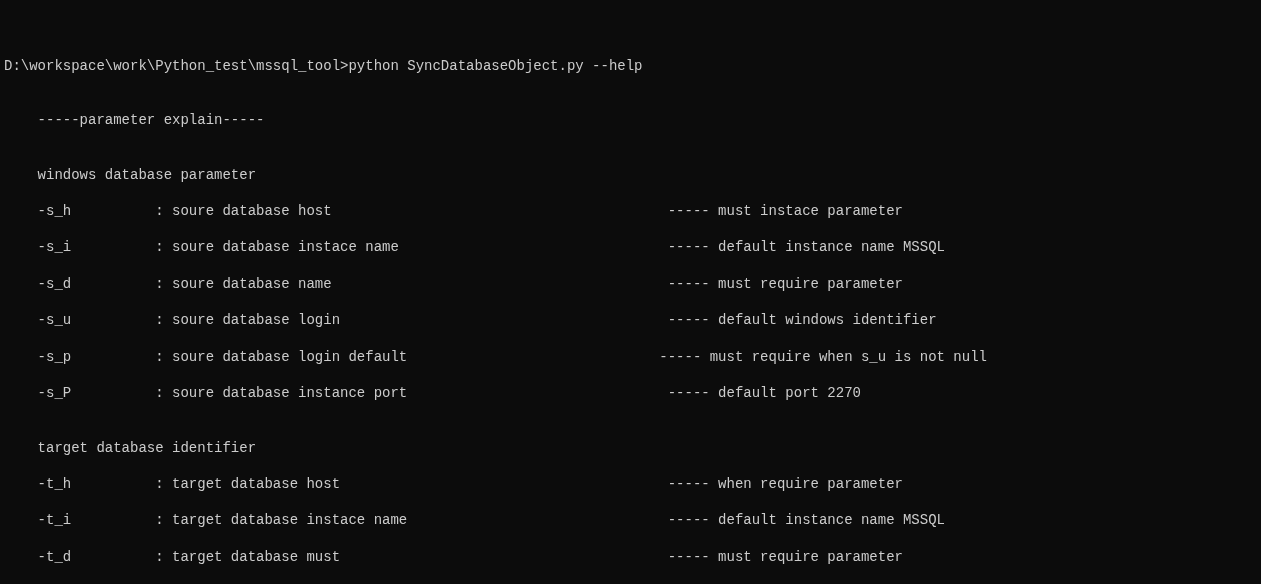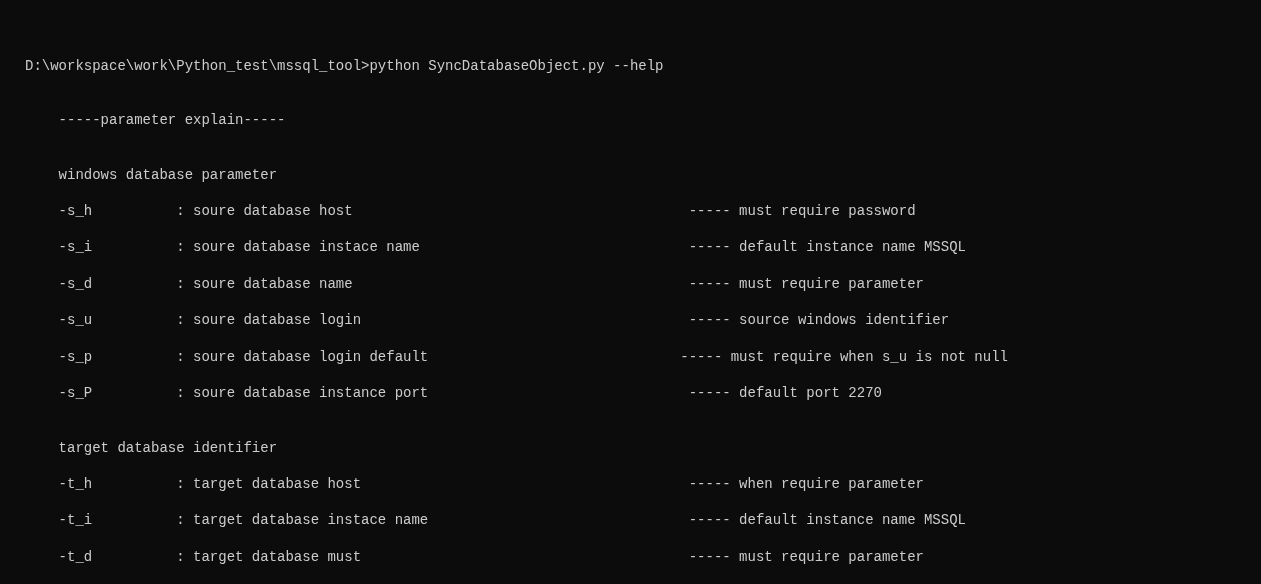--- a/index.html
+++ b/index.html
@@ -8,35 +8,35 @@
       color: #cccccc;
       font-family: Consolas, 'Courier New', monospace;
       font-size: 14px;
       line-height: 1.3;
       padding: 2px 4px;
       white-space: pre;
       overflow-x: auto;
       width: 1261px;
       min-height: 584px;
     }
-    .term-line { white-space: pre; margin-left: 21px; }
+    .term-line { white-space: pre; }
   </style>
 </head>
 <body>
 
 
 <div class="term-line">D:\workspace\work\Python_test\mssql_tool&gt;python SyncDatabaseObject.py --help</div>
 <div class="term-line"></div>
 <div class="term-line">    -----parameter explain-----</div>
 <div class="term-line"></div>
 <div class="term-line">    windows database parameter</div>
-<div class="term-line">    -s_h          : soure database host                                        ----- must require password</div>
+<div class="term-line">    -s_h          : soure database host                                        ----- must instace parameter</div>
 <div class="term-line">    -s_i          : soure database instace name                                ----- default instance name MSSQL</div>
 <div class="term-line">    -s_d          : soure database name                                        ----- must require parameter</div>
-<div class="term-line">    -s_u          : soure database login                                       ----- source windows identifier</div>
+<div class="term-line">    -s_u          : soure database login                                       ----- default windows identifier</div>
 <div class="term-line">    -s_p          : soure database login default                              ----- must require when s_u is not null</div>
 <div class="term-line">    -s_P          : soure database instance port                               ----- default port 2270</div>
 <div class="term-line"></div>
 <div class="term-line">    target database identifier</div>
 <div class="term-line">    -t_h          : target database host                                       ----- when require parameter</div>
 <div class="term-line">    -t_i          : target database instace name                               ----- default instance name MSSQL</div>
 <div class="term-line">    -t_d          : target database must                                       ----- must require parameter</div>
 
 
 

